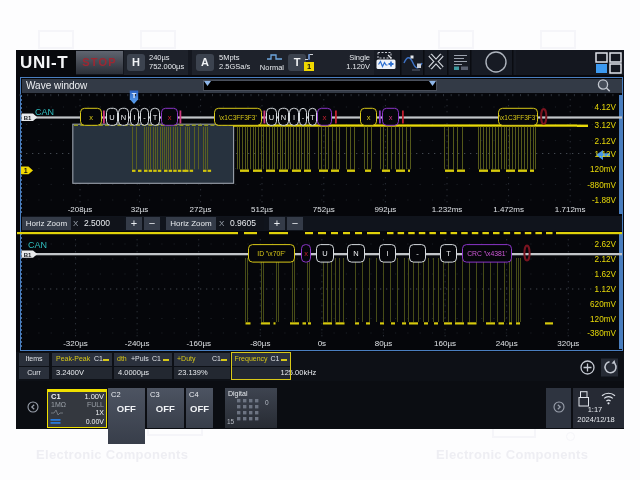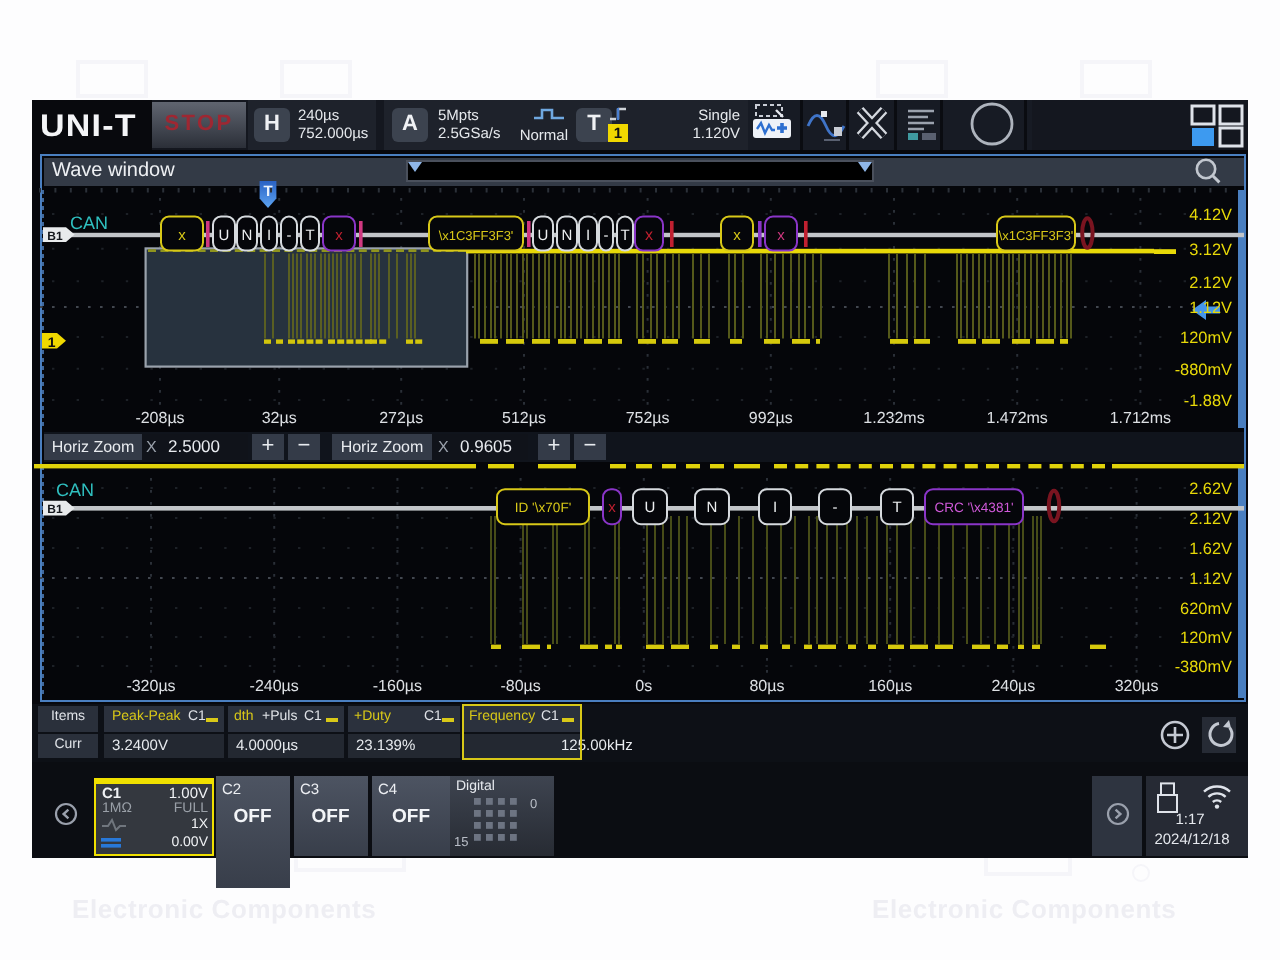--- a/index.html
+++ b/index.html
@@ -398,21 +398,21 @@
       <rect x="0.5" y="13" width="10" height="1.8" fill="#2878d8"></rect>
     </svg>
 <div class="a" style="left:92px;top:337.5px;width:36.5px;height:56px;background:linear-gradient(#4d5462,#383e4a);">
       <div style="position:absolute;left:3px;top:2px;font-size:7.5px;color:#eceef2;">C2</div>
       <div style="position:absolute;left:0;top:15px;width:100%;text-align:center;font-size:9.5px;font-weight:bold;color:#f2f4f7;">OFF</div>
     </div>
       <div class="a" style="left:131px;top:337.5px;width:36.5px;height:40px;background:linear-gradient(#4d5462,#383e4a);">
       <div style="position:absolute;left:3px;top:2px;font-size:7.5px;color:#eceef2;">C3</div>
       <div style="position:absolute;left:0;top:15px;width:100%;text-align:center;font-size:9.5px;font-weight:bold;color:#f2f4f7;">OFF</div>
     </div>
-      <div class="a" style="left:170px;top:337.5px;width:39px;height:40px;background:linear-gradient(#4d5462,#383e4a);">
+      <div class="a" style="left:170px;top:337.5px;width:27px;height:40px;background:linear-gradient(#4d5462,#383e4a);">
       <div style="position:absolute;left:3px;top:2px;font-size:7.5px;color:#eceef2;">C4</div>
       <div style="position:absolute;left:0;top:15px;width:100%;text-align:center;font-size:9.5px;font-weight:bold;color:#f2f4f7;">OFF</div>
     </div>
       <div class="a" style="left:209px;top:337.5px;width:52px;height:40px;background:linear-gradient(#3e4450,#272b33);">
   <div style="position:absolute;left:3px;top:2px;font-size:7px;color:#e6e9ee;">Digital</div>
   <div style="position:absolute;left:40px;top:11px;font-size:6.5px;color:#b8bdc6;">0</div>
   <div style="position:absolute;left:2px;top:30px;font-size:6.5px;color:#b8bdc6;">15</div>
   <svg style="position:absolute;left:12px;top:11px;" width="25" height="26" viewBox="0 0 25 26">
 <rect x="0" y="0" width="3.4" height="3.4" fill="#6d7482"></rect>
           <rect x="6" y="0" width="3.4" height="3.4" fill="#6d7482"></rect>

